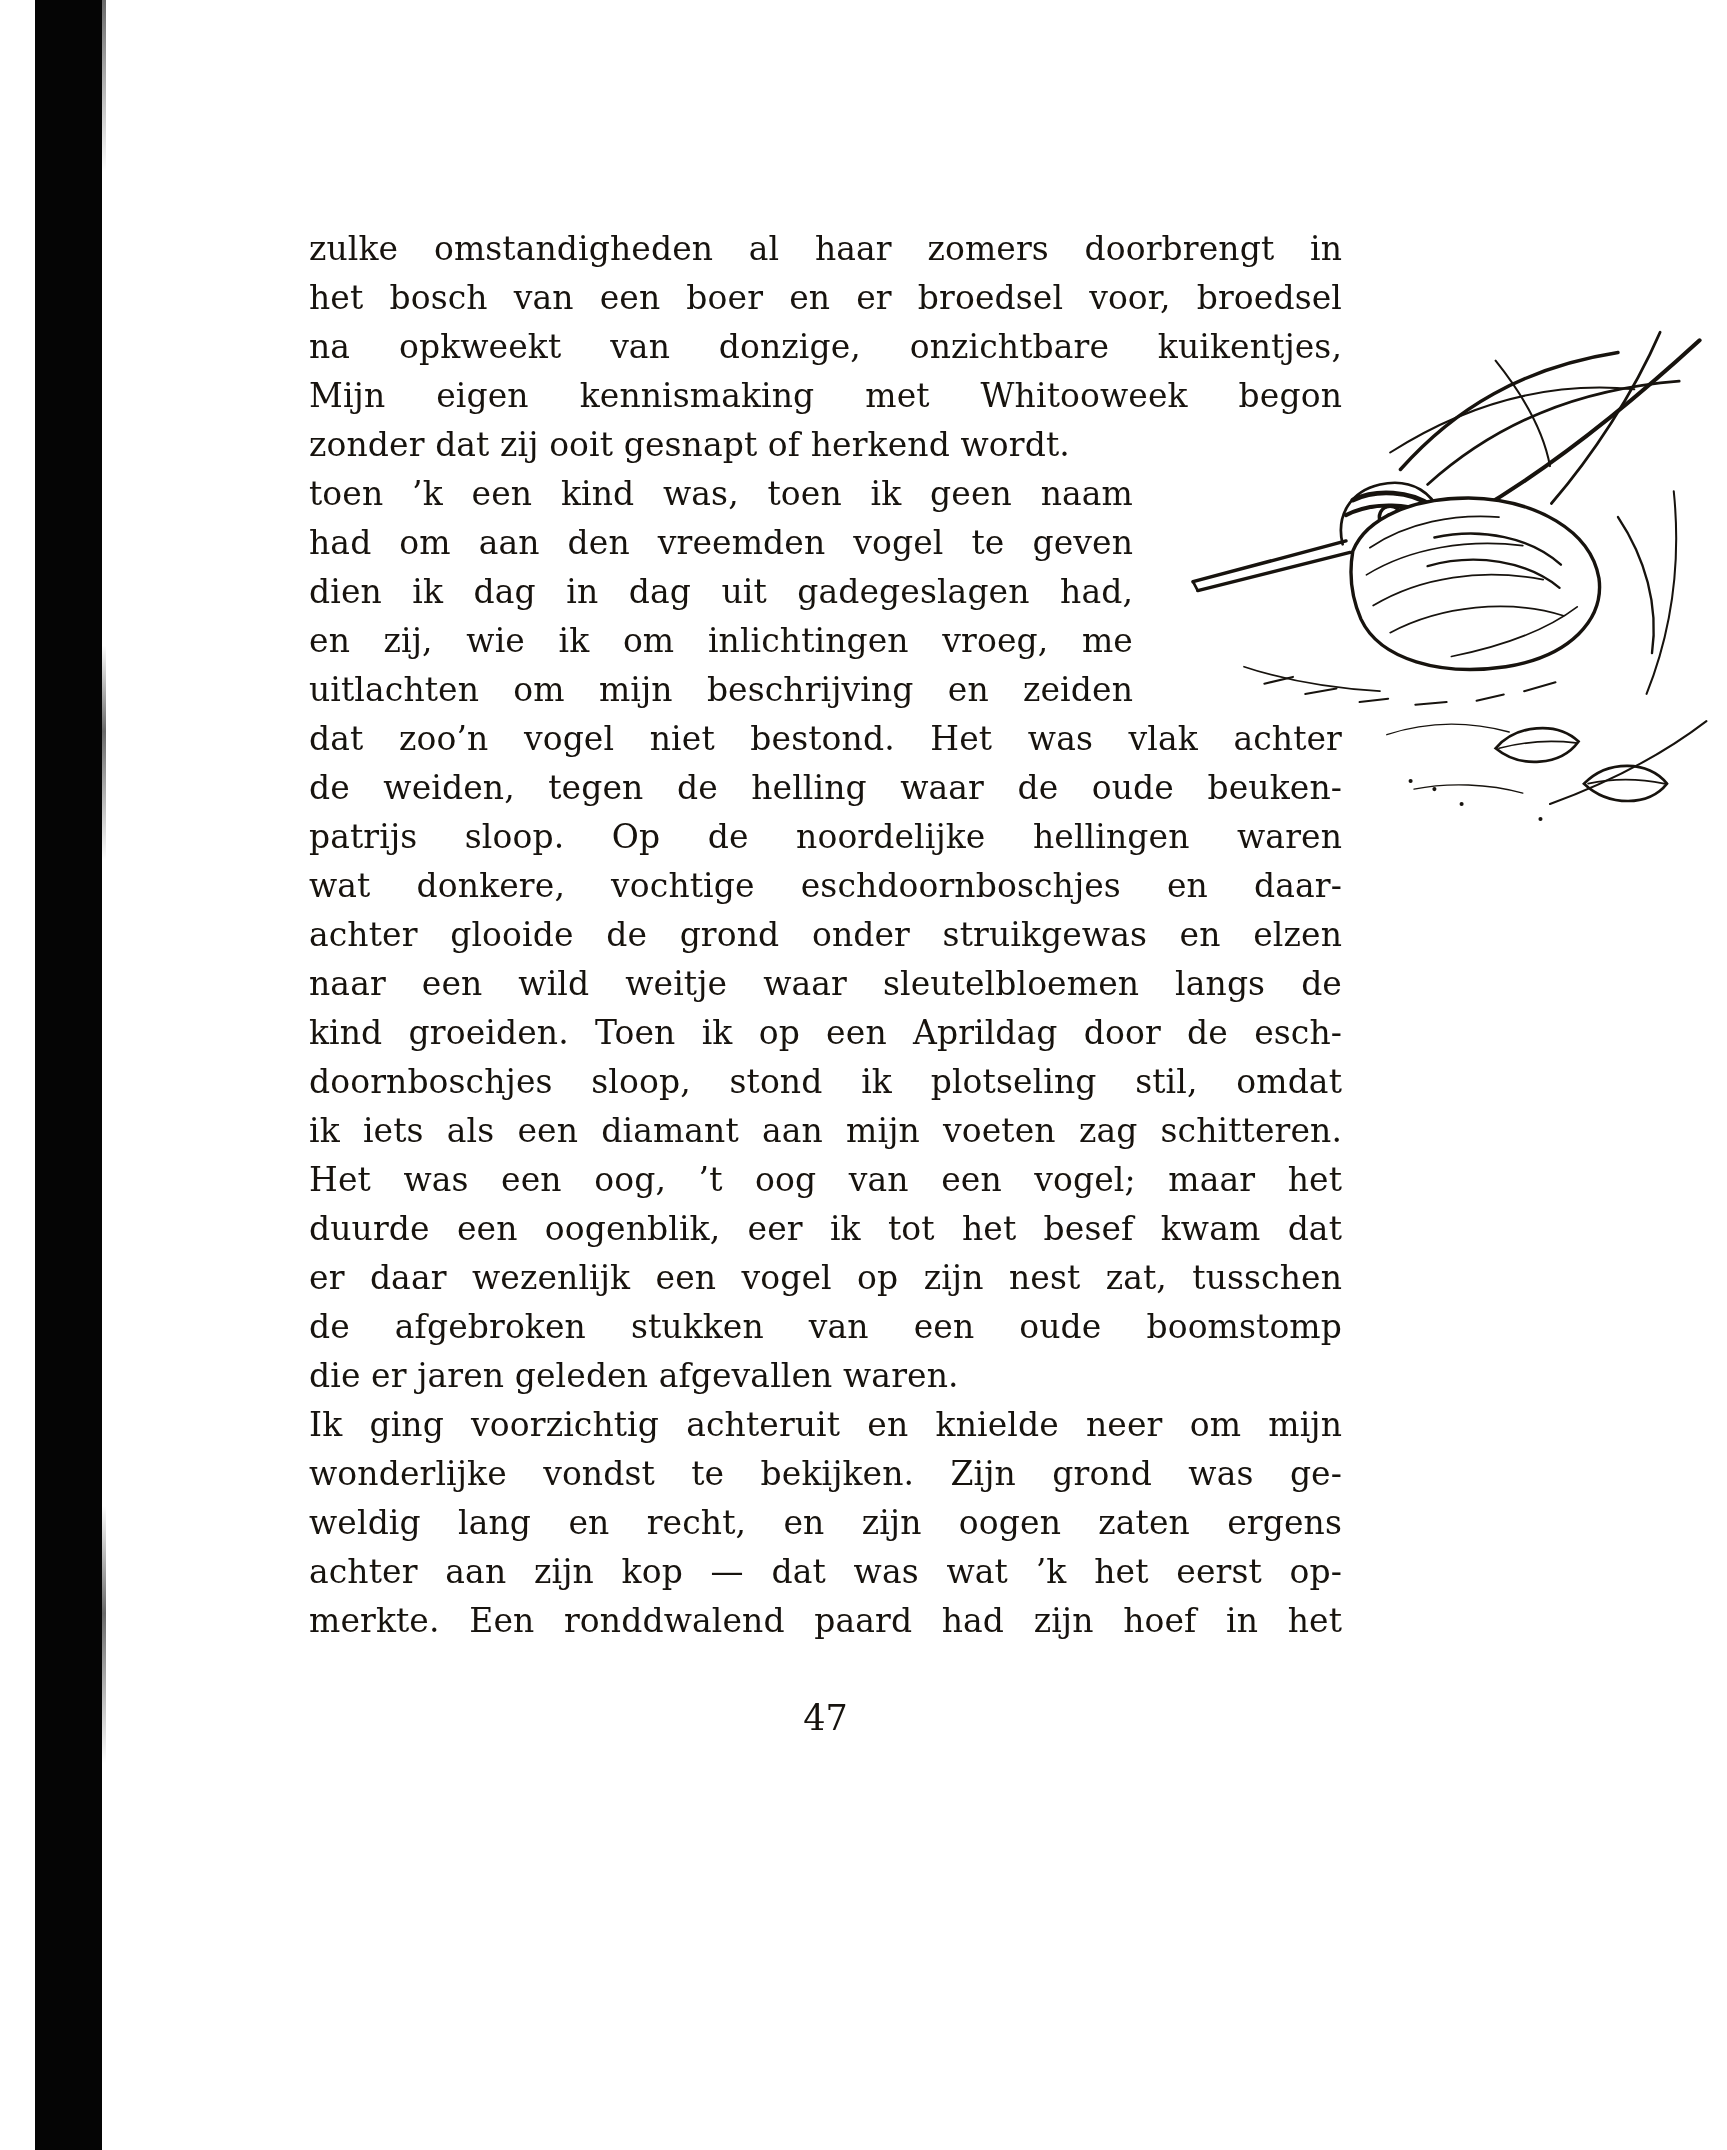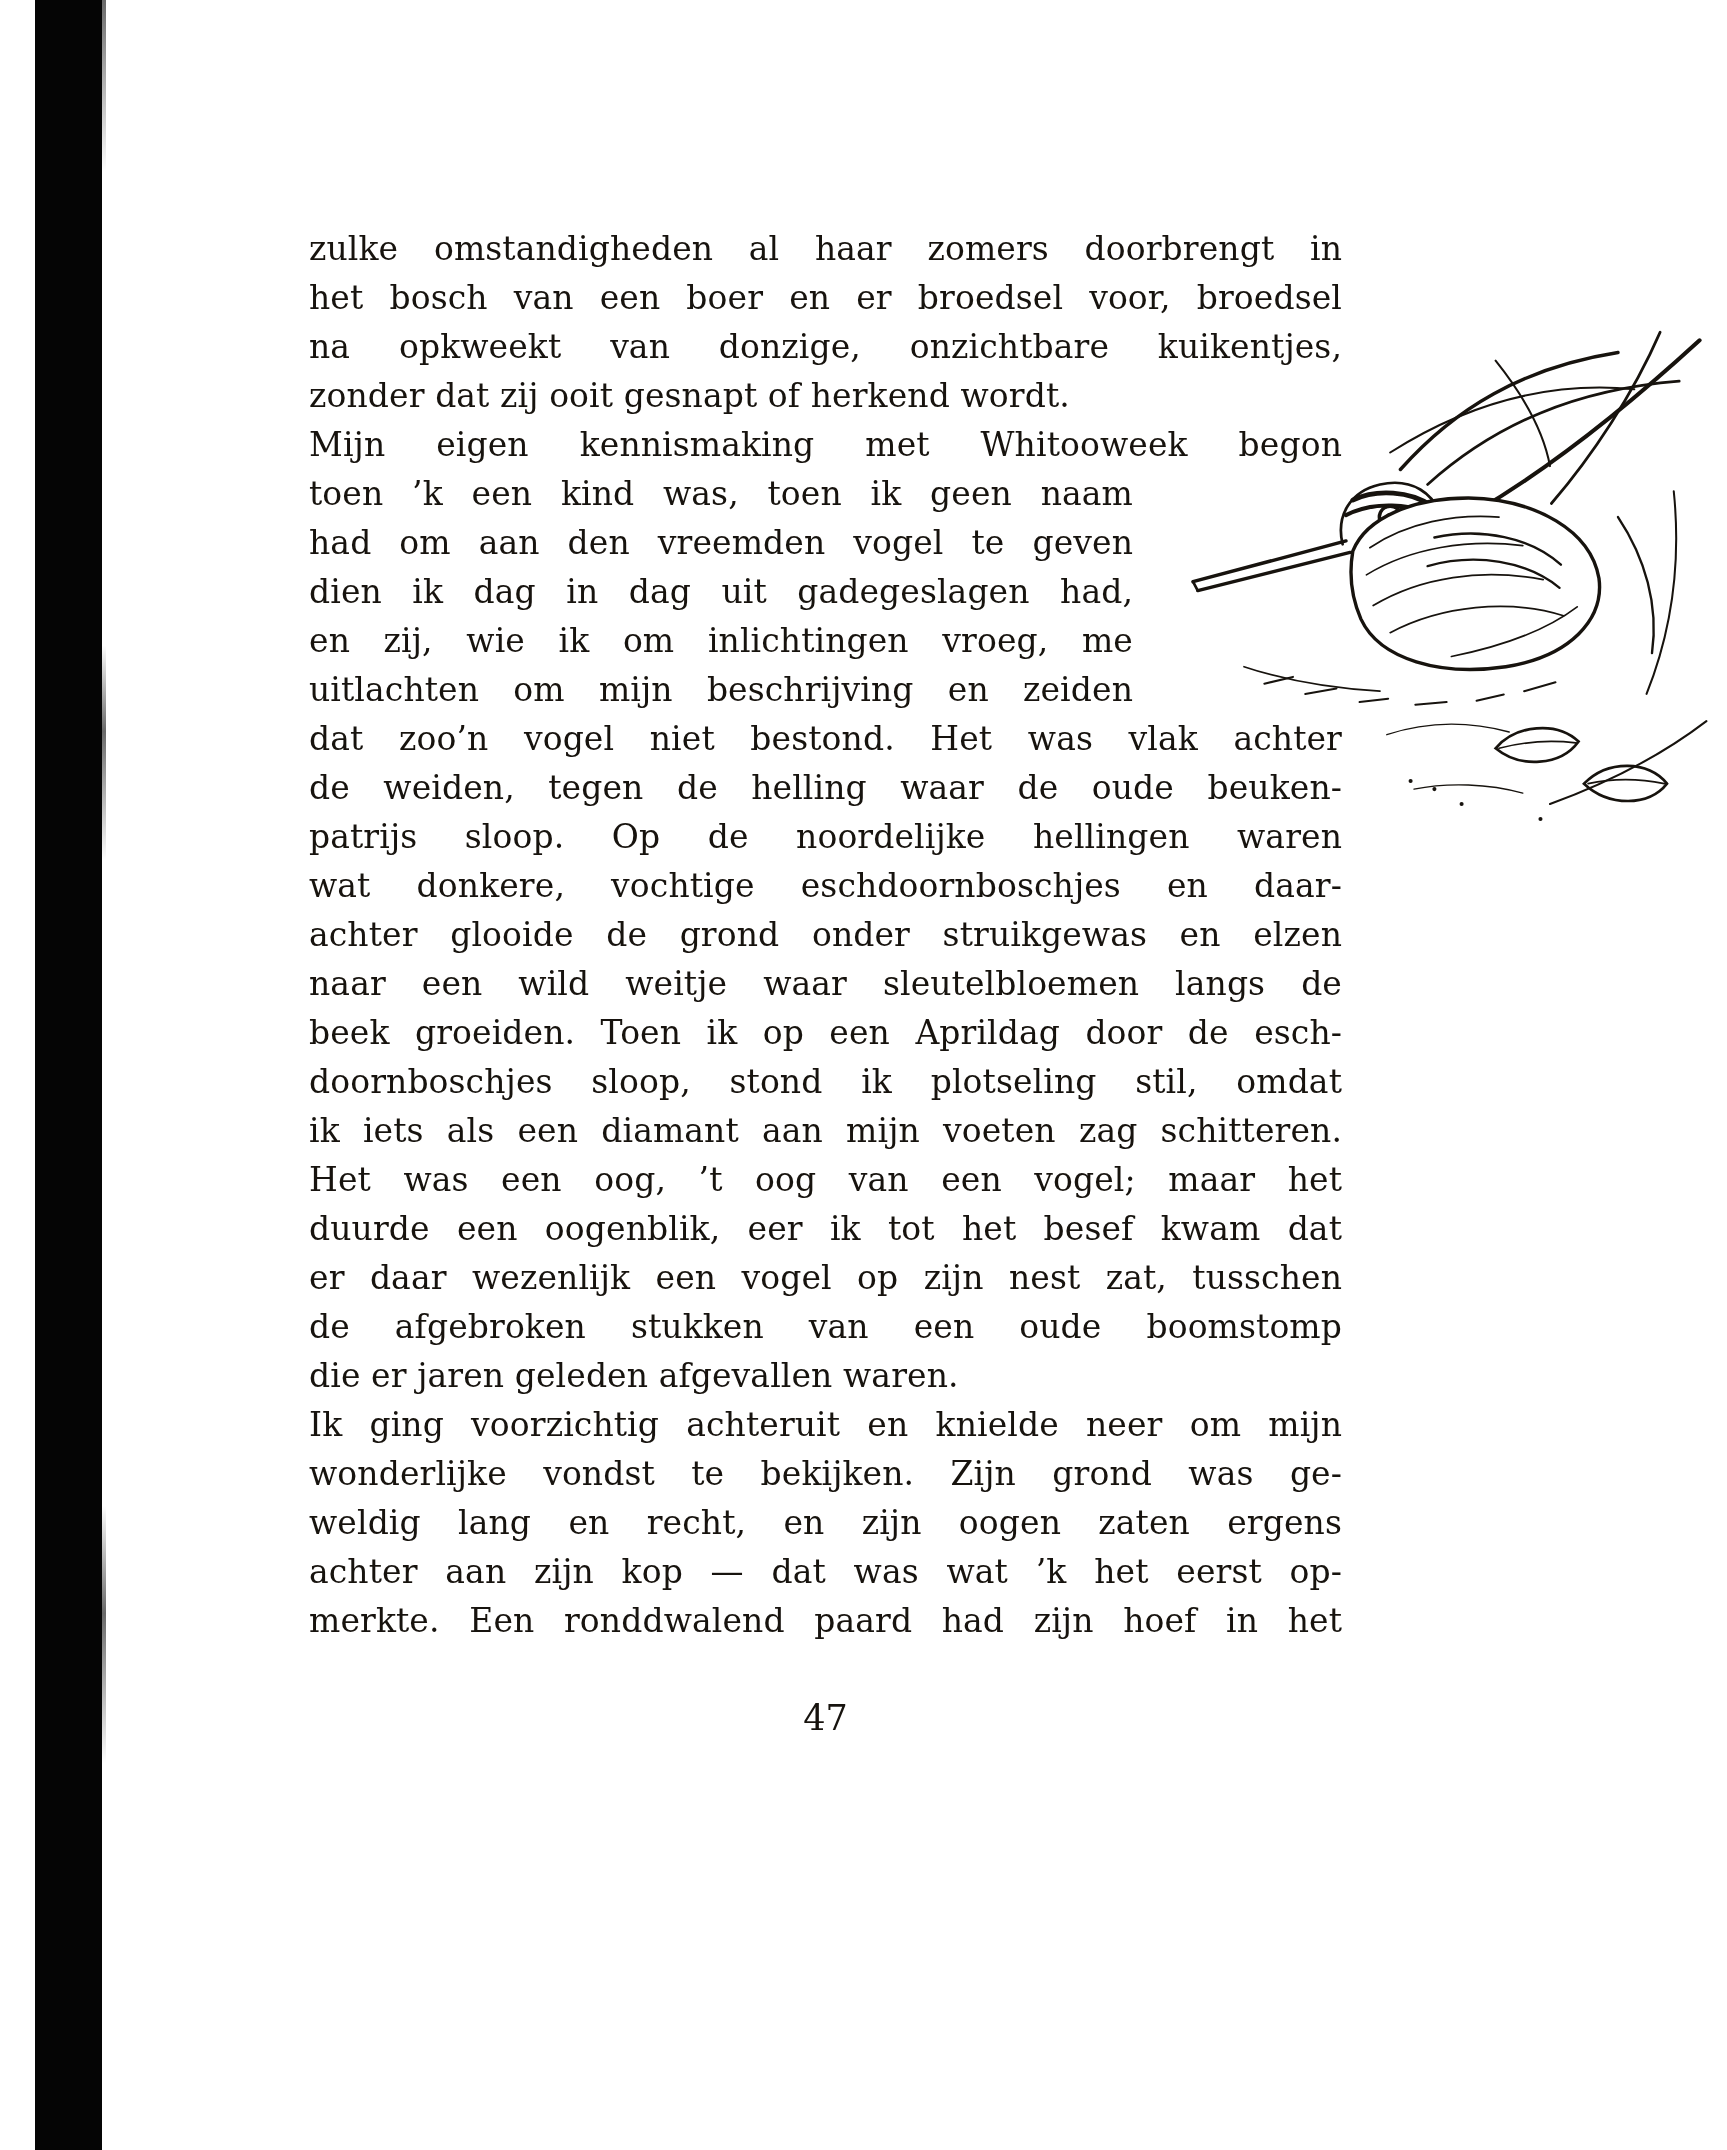--- a/index.html
+++ b/index.html
@@ -84,34 +84,34 @@
 <body>
 
 <div class="page">
 
   <div class="binding-edge"></div>
 
   <div class="text-block">
       <div class="line">zulke omstandigheden al haar zomers doorbrengt in</div>
       <div class="line">het bosch van een boer en er broedsel voor, broedsel</div>
       <div class="line">na opkweekt van donzige, onzichtbare kuikentjes,</div>
+      <div class="line">Mijn eigen kennismaking met Whitooweek begon</div>
       <div class="line para-end">zonder dat zij ooit gesnapt of herkend wordt.</div>
-      <div class="line">Mijn eigen kennismaking met Whitooweek begon</div>
       <div class="line short">toen ’k een kind was, toen ik geen naam</div>
       <div class="line short">had om aan den vreemden vogel te geven</div>
       <div class="line short">dien ik dag in dag uit gadegeslagen had,</div>
       <div class="line short">en zij, wie ik om inlichtingen vroeg, me</div>
       <div class="line short">uitlachten om mijn beschrijving en zeiden</div>
       <div class="line">dat zoo’n vogel niet bestond.  Het was vlak achter</div>
       <div class="line">de weiden, tegen de helling waar de oude beuken-</div>
       <div class="line">patrijs sloop. Op de noordelijke hellingen waren</div>
       <div class="line">wat donkere, vochtige eschdoornboschjes en daar-</div>
       <div class="line">achter glooide de grond onder struikgewas en elzen</div>
       <div class="line">naar een wild weitje waar sleutelbloemen langs de</div>
-      <div class="line">beek groeiden. Toen ik op een Aprildag door de esch-</div>
+      <div class="line">kind groeiden. Toen ik op een Aprildag door de esch-</div>
       <div class="line">doornboschjes sloop, stond ik plotseling stil, omdat</div>
       <div class="line">ik iets als een diamant aan mijn voeten zag schitteren.</div>
       <div class="line">Het was een oog, ’t oog van een vogel; maar het</div>
       <div class="line">duurde een oogenblik, eer ik tot het besef kwam dat</div>
       <div class="line">er daar wezenlijk een vogel op zijn nest zat, tusschen</div>
       <div class="line">de afgebroken stukken van een oude boomstomp</div>
       <div class="line para-end">die er jaren geleden afgevallen waren.</div>
       <div class="line">Ik ging voorzichtig achteruit en knielde neer om mijn</div>
       <div class="line">wonderlijke vondst te bekijken.  Zijn grond was ge-</div>
       <div class="line">weldig lang en recht, en zijn oogen zaten ergens</div>

